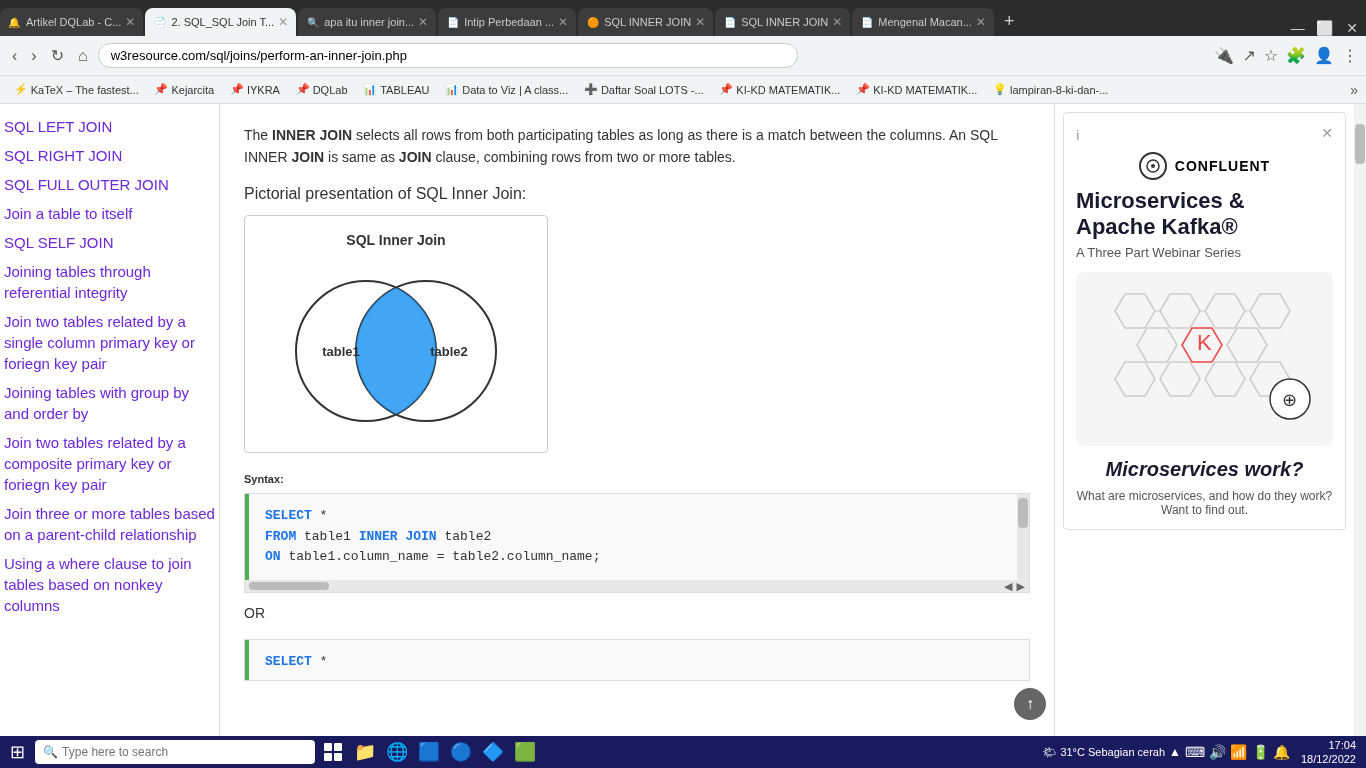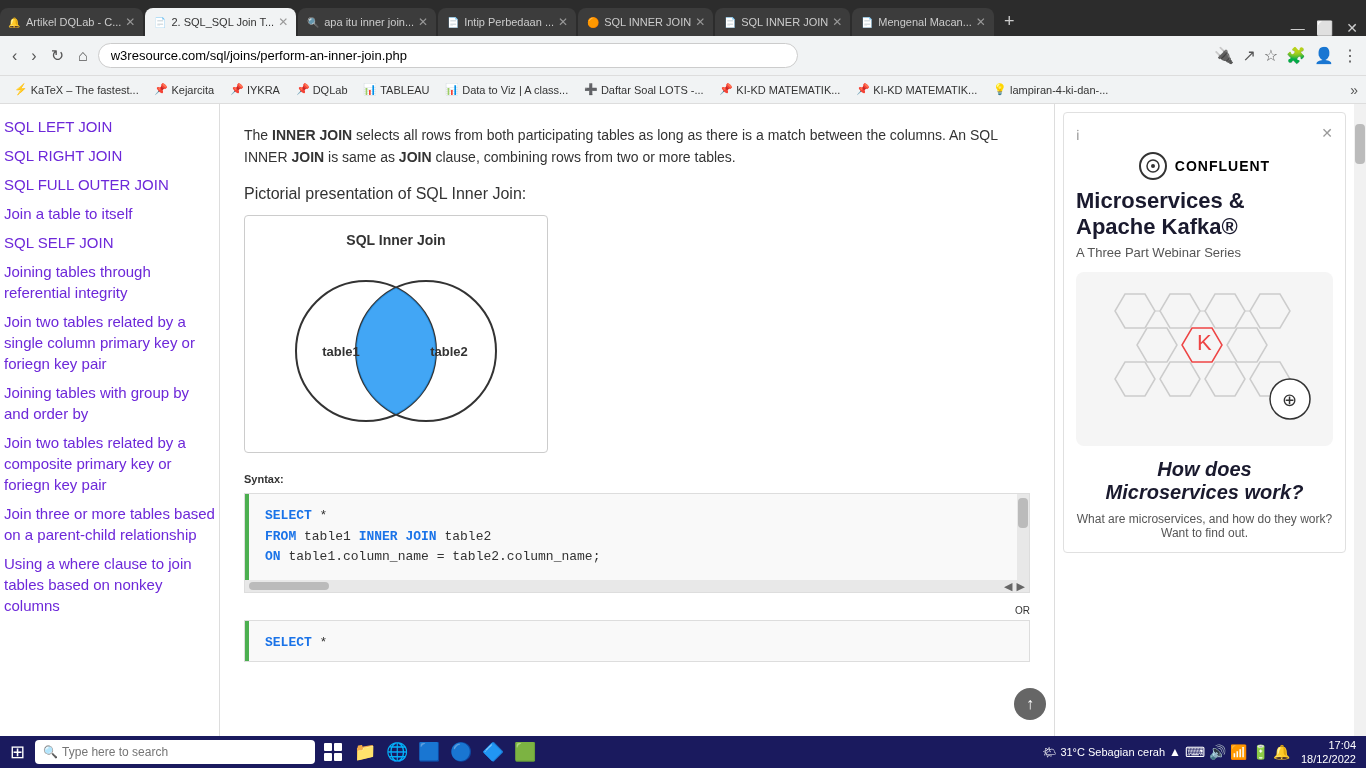--- a/index.html
+++ b/index.html
@@ -68,21 +68,21 @@
     
     .syntax-section { margin-bottom: 12px; }
     .syntax-label { font-weight: bold; font-size: 11px; color: #333; margin-bottom: 8px; }
     .code-block-wrapper { position: relative; border: 1px solid #ddd; background: #84cc16; margin-bottom: 12px; }
     .code-block { padding: 12px 16px; font-family: 'Courier New', monospace; font-size: 13px; color: #333; line-height: 1.6; border-left: 4px solid #4CAF50; background: #f9f9f9; overflow-x: auto; }
     .code-scroll-x { height: 12px; background: #e8e8e8; display: flex; align-items: center; }
     .code-scroll-thumb { width: 80px; height: 8px; background: #bbb; border-radius: 4px; margin-left: 4px; }
     .code-scroll-right { margin-left: auto; margin-right: 4px; }
     .code-scroll-v { position: absolute; right: 0; top: 0; bottom: 12px; width: 12px; background: #e8e8e8; }
     .code-scroll-v-thumb { width: 10px; height: 30px; background: #bbb; border-radius: 4px; position: absolute; top: 4px; left: 1px; }
-    .or-text { font-size: 10px; color: #333; margin-bottom: 4px; text-align: right; }
+    .or-text { font-size: 14px; color: #333; margin-bottom: 18px; }
     .scroll-up-btn { position: fixed; bottom: 48px; right: 320px; width: 32px; height: 32px; background: #666; color: #fff; border-radius: 50%; display: flex; align-items: center; justify-content: center; cursor: pointer; font-size: 16px; }
 
     
     .taskbar { height: 32px; background: #1a1a5e; display: flex; align-items: center; padding: 0 4px; position: fixed; bottom: 0; width: 100%; gap: 4px; z-index: 100; }
     .taskbar-start { background: none; border: none; cursor: pointer; padding: 2px 6px; color: white; font-size: 18px; }
     .taskbar-search { display: flex; align-items: center; background: #fff; border-radius: 4px; padding: 2px 8px; gap: 4px; min-width: 280px; height: 24px; }
     .taskbar-search-input { border: none; outline: none; font-size: 12px; background: transparent; width: 200px; }
     .taskbar-app { width: 28px; height: 28px; display: flex; align-items: center; justify-content: center; cursor: pointer; }
     .taskbar-time { color: #fff; font-size: 11px; text-align: right; padding: 0 6px; }
     .taskbar-time div { line-height: 1.3; }
@@ -190,21 +190,21 @@
   <span class="bookmark-item">
     <span>📌</span>
     <span>KI-KD MATEMATIK...</span>
   </span>
   <span class="bookmark-item">
     <span>📌</span>
     <span>KI-KD MATEMATIK...</span>
   </span>
   <span class="bookmark-item">
     <span>💡</span>
-    <span>lampiran-4-ki-dan-...</span>
+    <span>lampiran-8-ki-dan-...</span>
   </span>
   <span class="bookmarks-more">»</span>
 </div>
 
 <div class="page">
 
   <nav class="sidebar">
     <a class="sidebar-link">SQL LEFT JOIN</a>
     <a class="sidebar-link">SQL RIGHT JOIN</a>
     <a class="sidebar-link">SQL FULL OUTER JOIN</a>
@@ -326,21 +326,20 @@
 
           <circle cx="200" cy="115" r="20" fill="#fff" stroke="#333" stroke-width="1.5"></circle>
           <text x="192" y="122" font-size="18" fill="#333">⊕</text>
 
           <line x1="65" y1="27" x2="70" y2="27" stroke="#ccc" stroke-width="1"></line>
           <line x1="110" y1="27" x2="115" y2="27" stroke="#ccc" stroke-width="1"></line>
           <line x1="155" y1="27" x2="160" y2="27" stroke="#ccc" stroke-width="1"></line>
         </svg>
       </div>
 
-      <div class="ad-tagline" style="font-style:italic;">How does</div>
       <div class="ad-tagline2" style="font-style:italic;">Microservices work?</div>
       <div class="ad-desc">What are microservices, and how do they work? Want to find out.</div>
     </div>
   </aside>
 
   <div class="scrollbar-track">
     <div class="scrollbar-thumb"></div>
   </div>
 
 </div>

